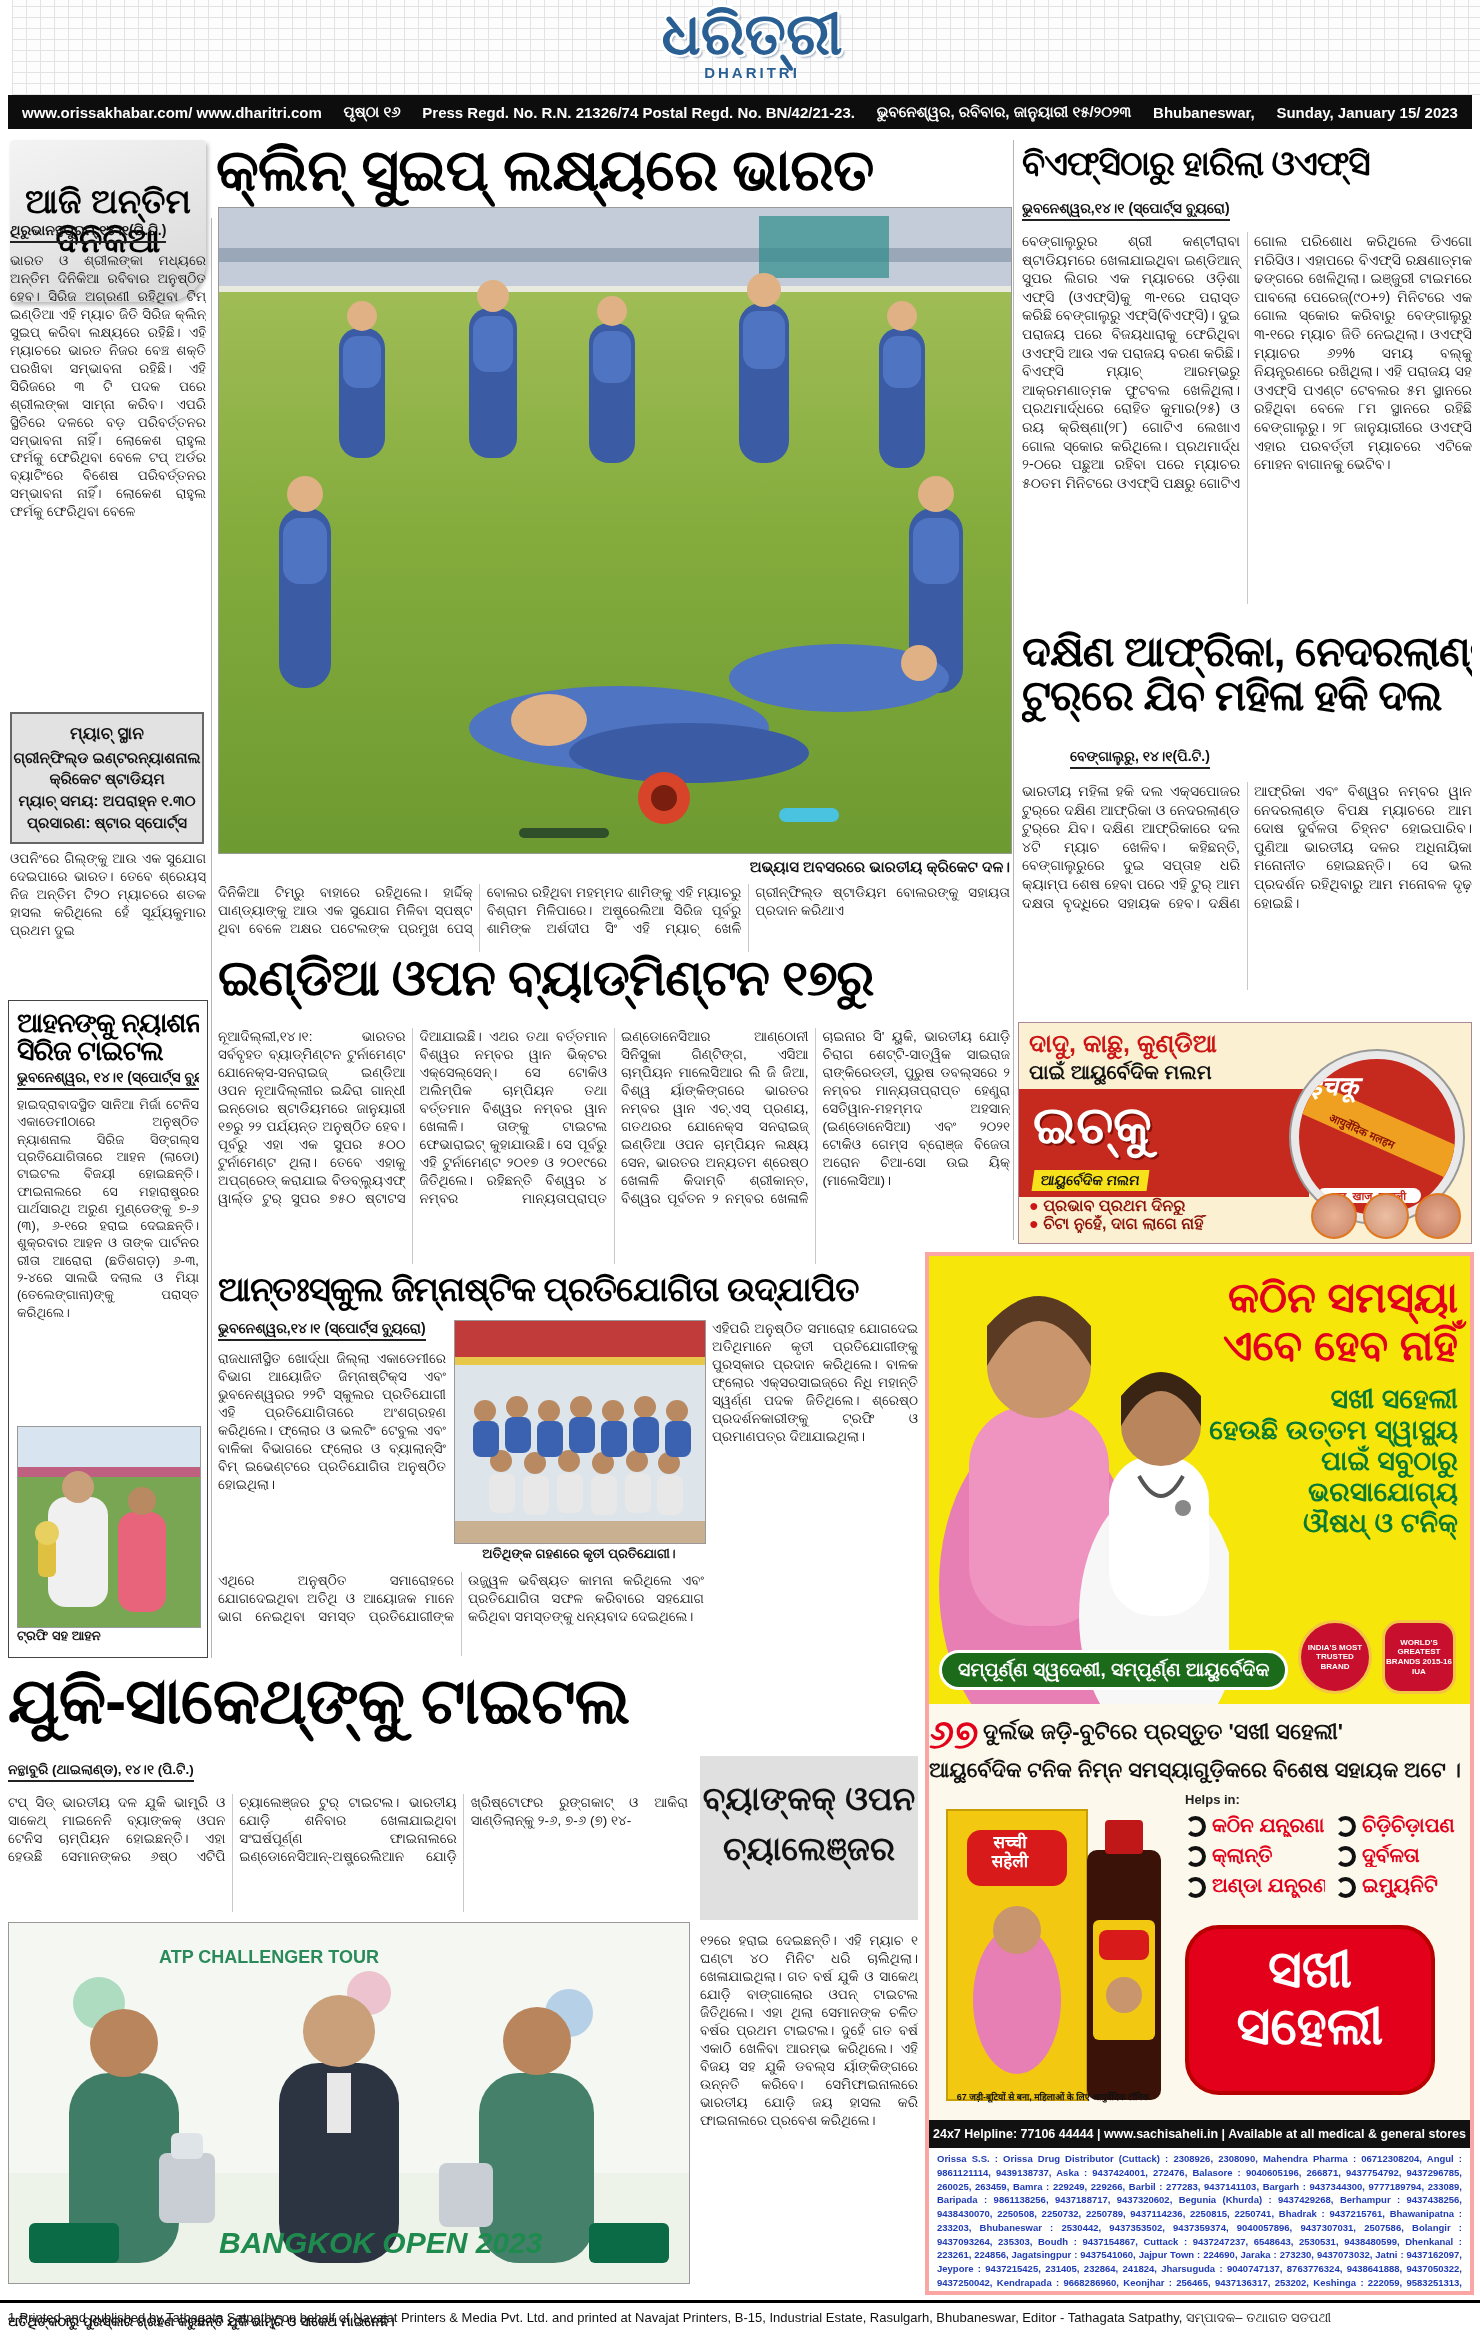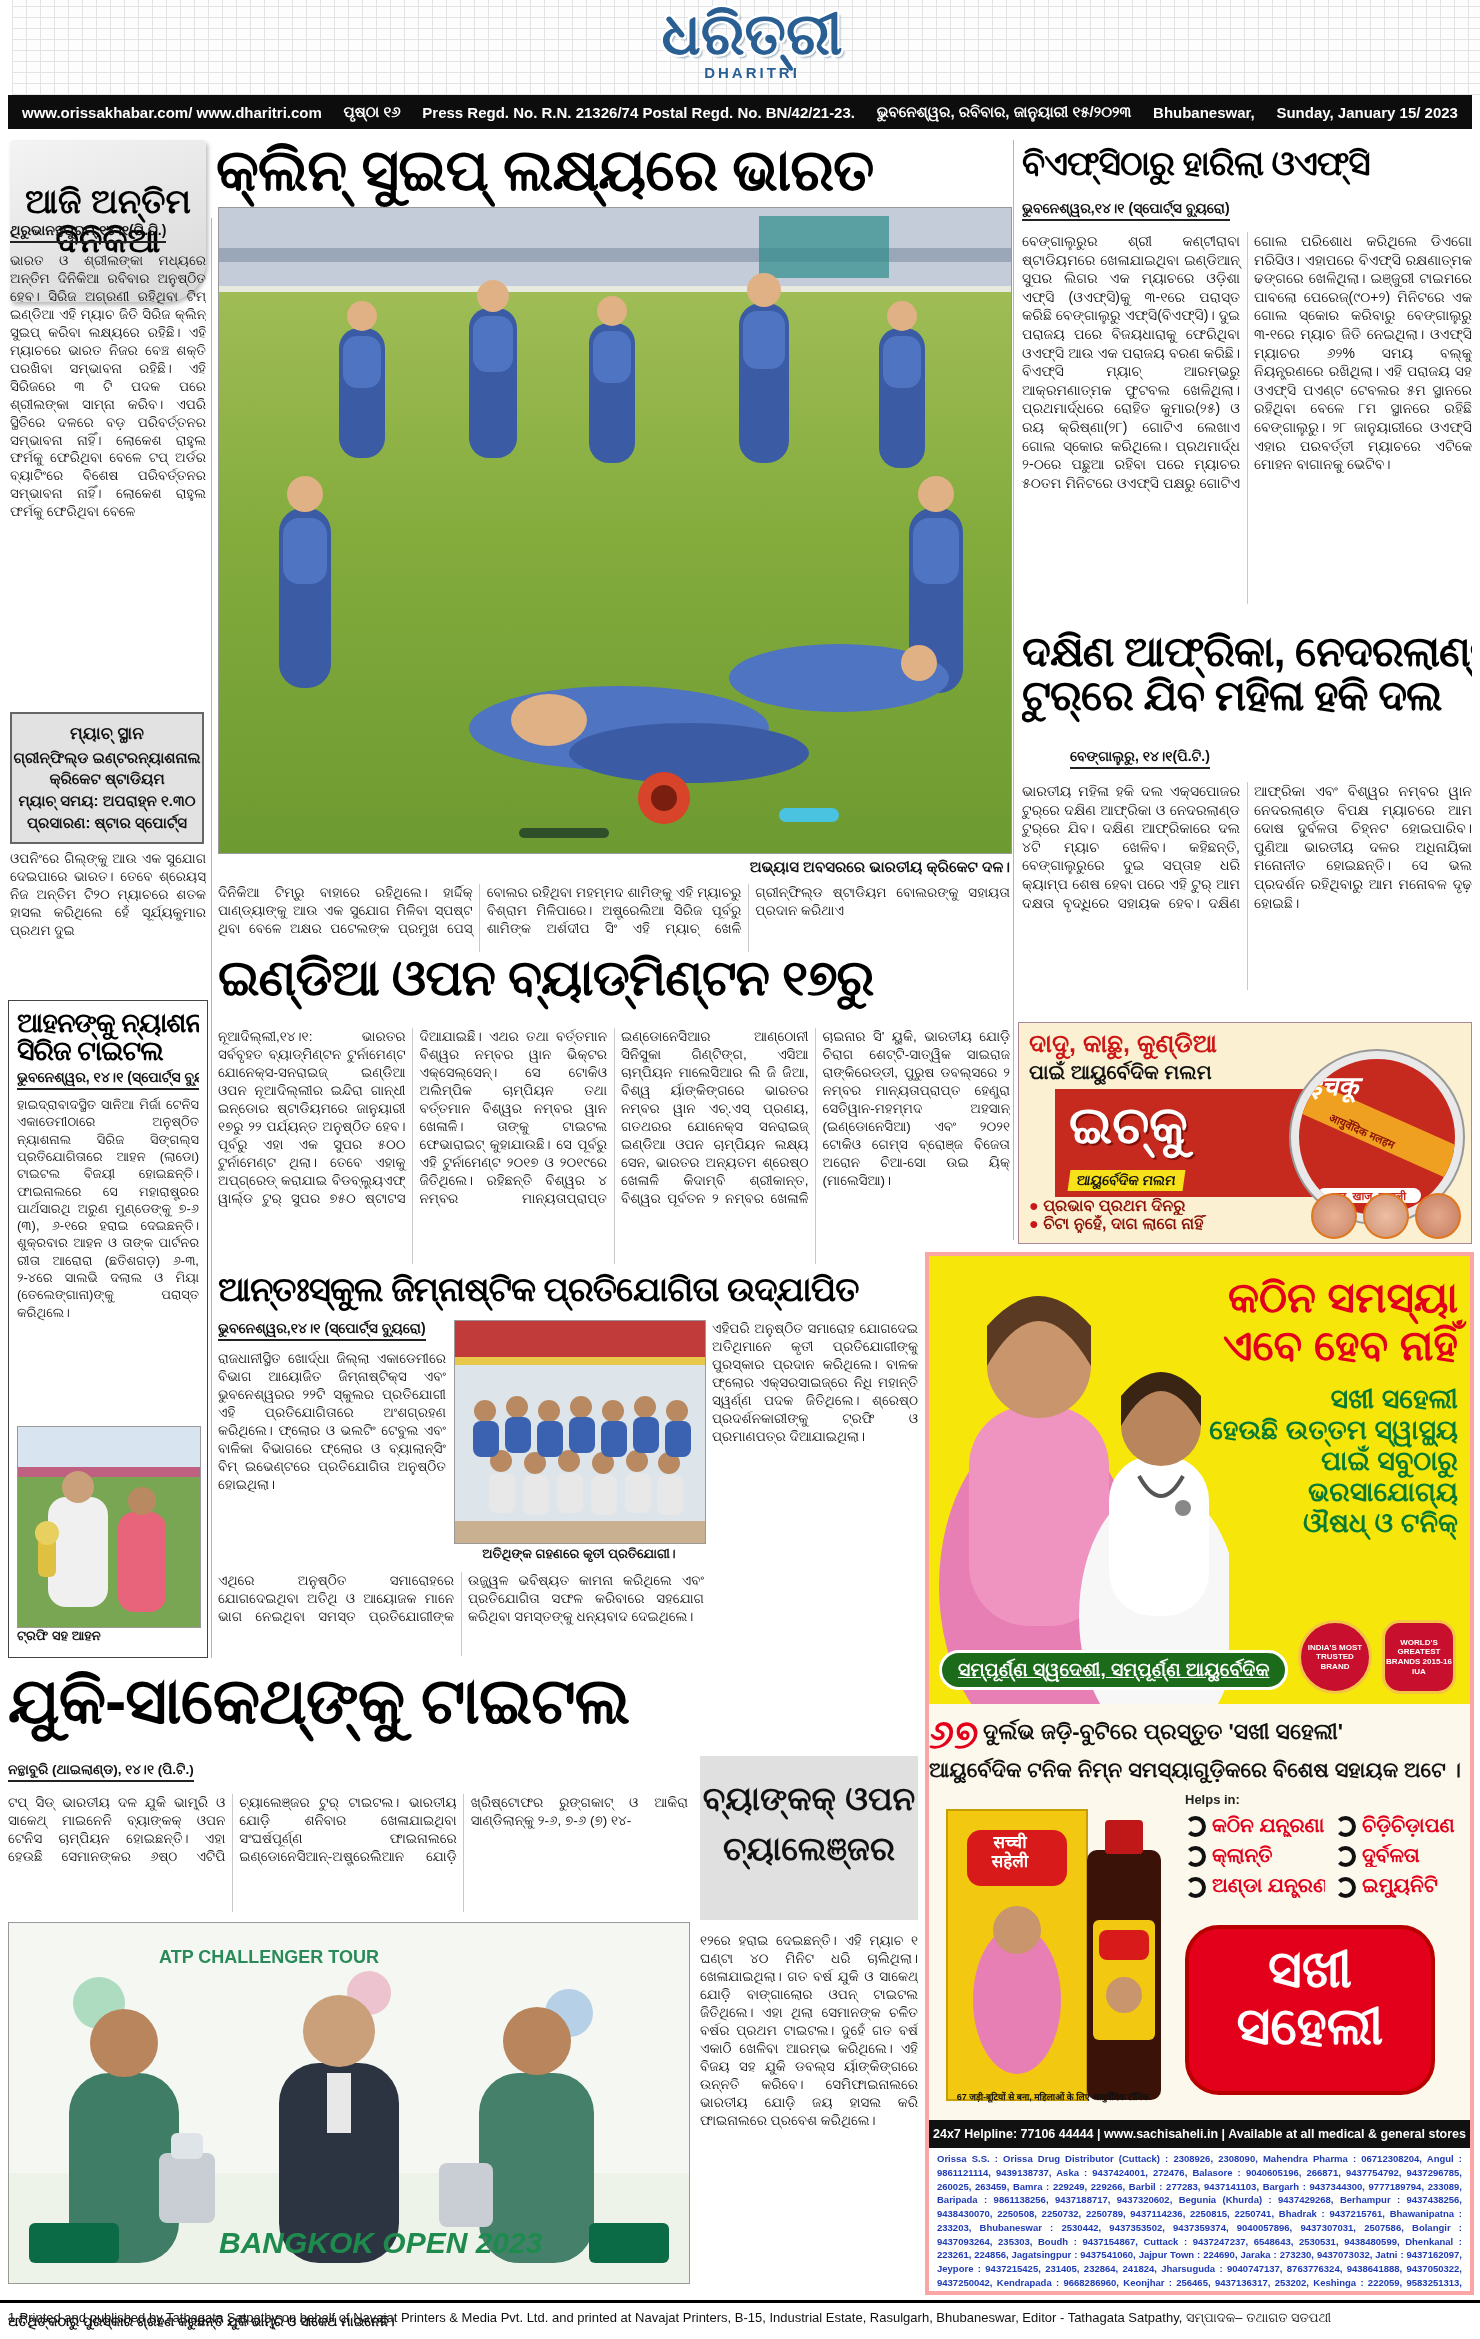--- a/index.html
+++ b/index.html
@@ -40,21 +40,21 @@
     box-sizing:border-box;overflow:hidden;}
   .ichku-red{background:#c62a1e;}
   .crescent{display:inline-block;width:13px;height:13px;border:4px solid #111;border-left-color:transparent;
     border-radius:50%;vertical-align:middle;margin-right:6px;}
   .sakhi{left:925px;top:1252px;width:549px;height:1043px;border:4px solid #fca5a5;background:#fff;
     box-sizing:border-box;overflow:hidden;}
   .sakhi-top{position:relative;width:100%;height:448px;background:#f6e60a;overflow:hidden;}
   .sk-red{color:#e3001b;font-weight:bold;}
   .sk-green{color:#0a7a33;font-weight:bold;}
   .pill{background:#1b6b1b;border:3px solid #fff;border-radius:26px;color:#fff;font-weight:bold;
-    font-size:19px;padding:6px 16px;white-space:nowrap;overflow:hidden;text-decoration:underline;}
+    font-size:19px;padding:6px 16px;white-space:nowrap;overflow:hidden;}
   .badge-circ{width:74px;height:74px;border-radius:50%;background:#c8102e;color:#fff;display:flex;
     align-items:center;justify-content:center;text-align:center;font-size:8px;font-weight:bold;line-height:1.2;
     border:3px solid #f4c542;box-sizing:border-box;}
   .helps-item{font-size:20px;font-weight:bold;color:#e3001b;white-space:nowrap;overflow:hidden;margin:7px 0;}
   .sk-logo{background:#e3001b;border-radius:34px;color:#fff;font-weight:bold;text-align:center;
     border:4px solid #b80000;}
   .blackbar{background:#111;color:#fff;font-size:12.5px;font-weight:bold;display:flex;align-items:center;
     justify-content:center;white-space:nowrap;overflow:hidden;}
   .distrib{font-size:9.5px;line-height:1.45;text-align:justify;color:#1f3bb3;overflow:hidden;
     font-weight:bold;}
@@ -193,21 +193,21 @@
         <circle cx="29" cy="106" r="12" fill="#e8d060"></circle>
       </svg>
     </div>
     <div class="caption" style="font-size:13px;">
       <span>ଟ୍ରଫି ସହ</span> <span>ଆହନ</span></div>
   </div>
 
   <div class="abs ichku">
     <div style="position:absolute;left:10px;top:6px;width:270px;font-size:25px;font-weight:bold;color:#cc1616;white-space:nowrap;">ଦାଦୁ, କାଛୁ, କୁଣ୍ଡିଆ</div>
     <div style="position:absolute;left:10px;top:38px;width:270px;font-size:20px;font-weight:bold;color:#111;white-space:nowrap;">ପାଇଁ ଆୟୁର୍ବେଦିକ ମଲମ</div>
-    <div class="ichku-red" style="position:absolute;left:0;top:66px;width:290px;height:108px;margin-left:36px;">
+    <div class="ichku-red" style="position:absolute;left:0;top:66px;width:290px;height:108px;">
       <div style="font-size:52px;font-weight:bold;color:#fff;padding:6px 0 0 14px;white-space:nowrap;text-shadow:2px 2px 0 #801008;">ଇଚ୍‌କୁ</div>
       <div style="position:absolute;left:14px;bottom:6px;background:#f7e11a;color:#111;font-weight:bold;font-size:14px;
                   padding:2px 8px;transform:skewX(-8deg);white-space:nowrap;">ଆୟୁର୍ବେଦିକ ମଲମ</div>
     </div>
     <div style="position:absolute;left:0;top:174px;width:290px;height:48px;font-size:16px;font-weight:bold;color:#8c1208;padding-left:10px;box-sizing:border-box;">
       <div style="white-space:nowrap;overflow:hidden;">
         <span style="color:#cc1616;">●</span> <span>ପ୍ରଭାବ ପ୍ରଥମ ଦିନରୁ</span></div>
       <div style="white-space:nowrap;overflow:hidden;">
         <span style="color:#cc1616;">●</span> <span>ଚିଟା ନୁହେଁ, ଦାଗ ଲାଗେ ନାହିଁ</span></div>
     </div>

